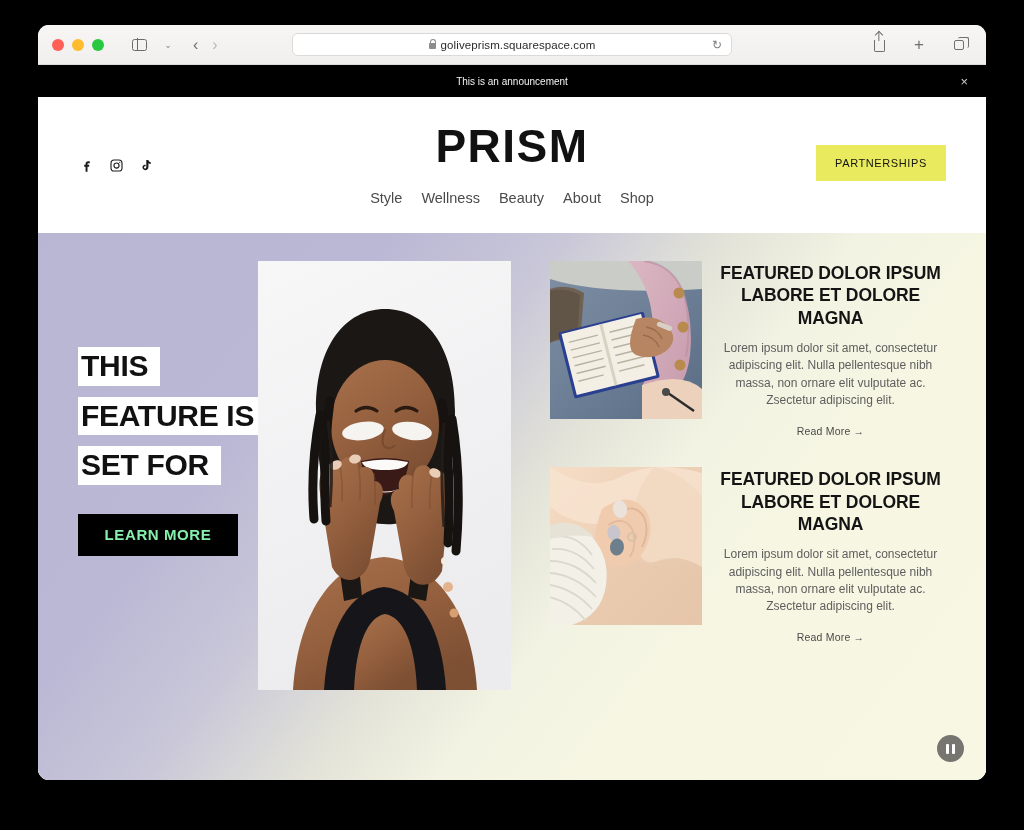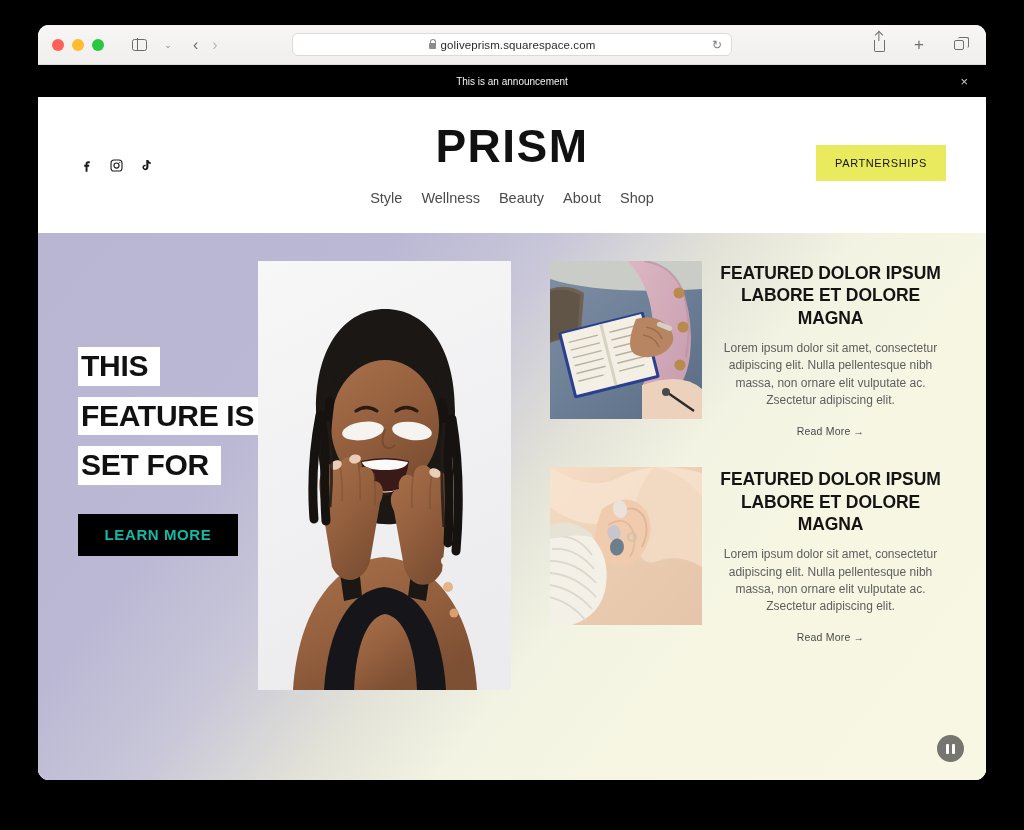--- a/index.html
+++ b/index.html
@@ -288,21 +288,21 @@
     letter-spacing: -0.3px;
     line-height: 1.12;
     padding: 2px 12px 3px 3px;
     margin-bottom: 11px;
     white-space: nowrap;
   }
   .headline-line.wide { width: 241px; }
   .learn-more-btn {
     margin-top: 18px;
     background: #000000;
-    color: #14b8a6;
+    color: #86efac;
     border: none;
     height: 42px;
     width: 160px;
     font-family: "Liberation Sans", sans-serif;
     font-size: 15px;
     font-weight: 800;
     letter-spacing: 0.6px;
   }
 
   

